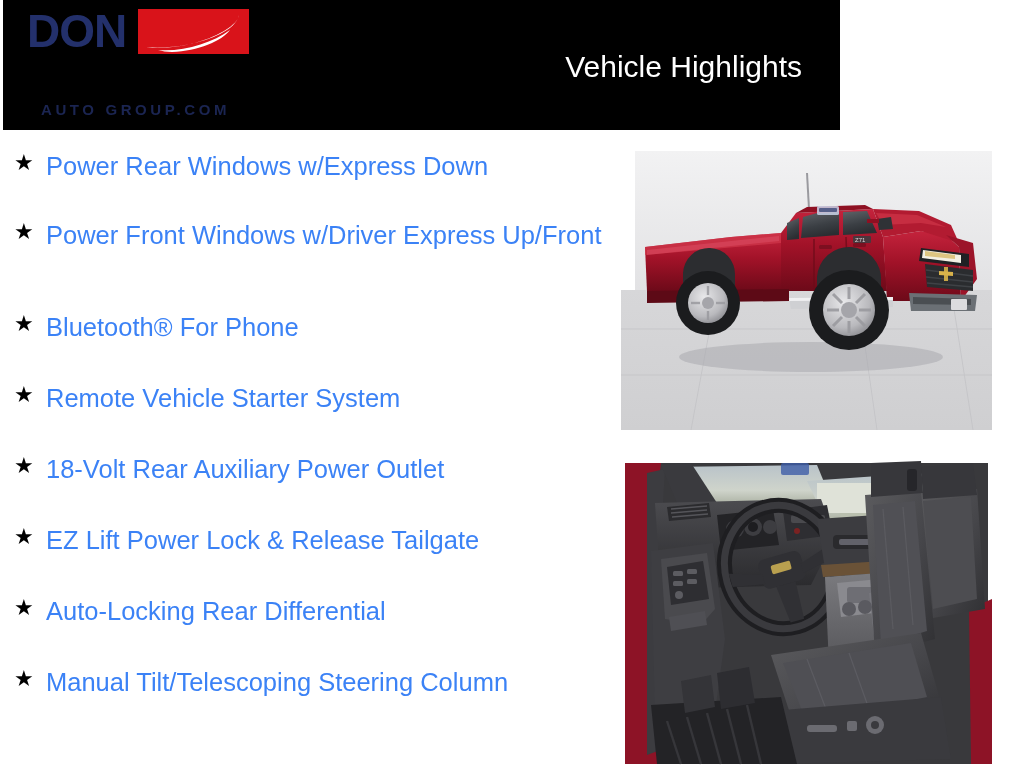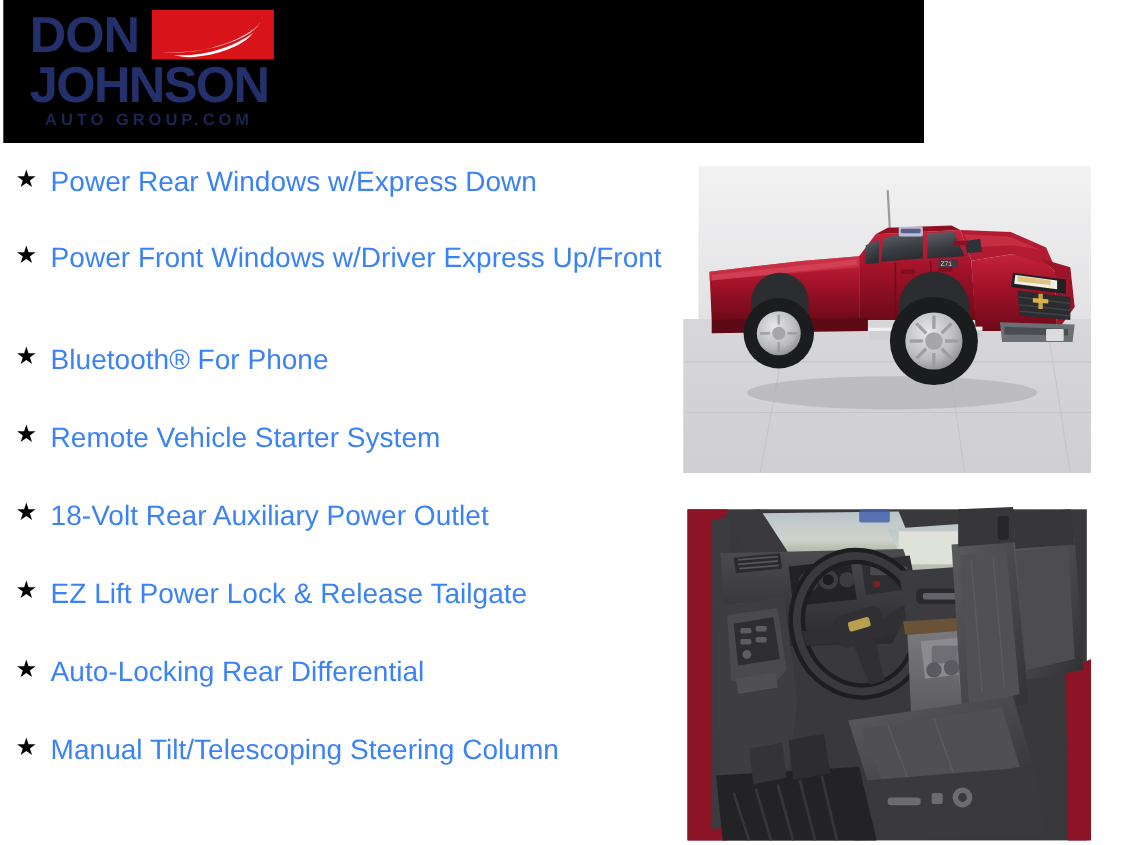--- a/index.html
+++ b/index.html
@@ -150,24 +150,24 @@
   <div class="logo">
     <div class="logo-don">DON</div>
 
     <div class="logo-swoosh-box">
       <svg width="111" height="45" viewBox="0 0 111 45">
         <path d="M8 38 C 30 41, 62 36, 86 22 C 96 16, 100 11, 101 6 C 99 14, 92 20, 82 25 C 60 36, 30 40, 8 38 Z" fill="#ffffff"></path>
         <path d="M20 41 C 46 43, 74 34, 92 21 C 84 32, 60 42, 34 43 C 29 43, 24 42, 20 41 Z" fill="#ffffff"></path>
       </svg>
     </div>
 
-    <div class="logo-johnson">JOHNSON</div>
     <div class="logo-sub">AUTO GROUP.COM</div>
   </div>
 
+  <div class="header-title">Vehicle Highlights</div>
 </div>
 
 <ul class="features" id="feature-list">
     <li class="feature" style="top: 18px;">
       <span class="star">★</span>
       <span class="flabel">Power Rear Windows w/Express Down</span>
     </li>
     <li class="feature" style="top: 87px;">
       <span class="star">★</span>
       <span class="flabel">Power Front Windows w/Driver Express Up/Front</span>

